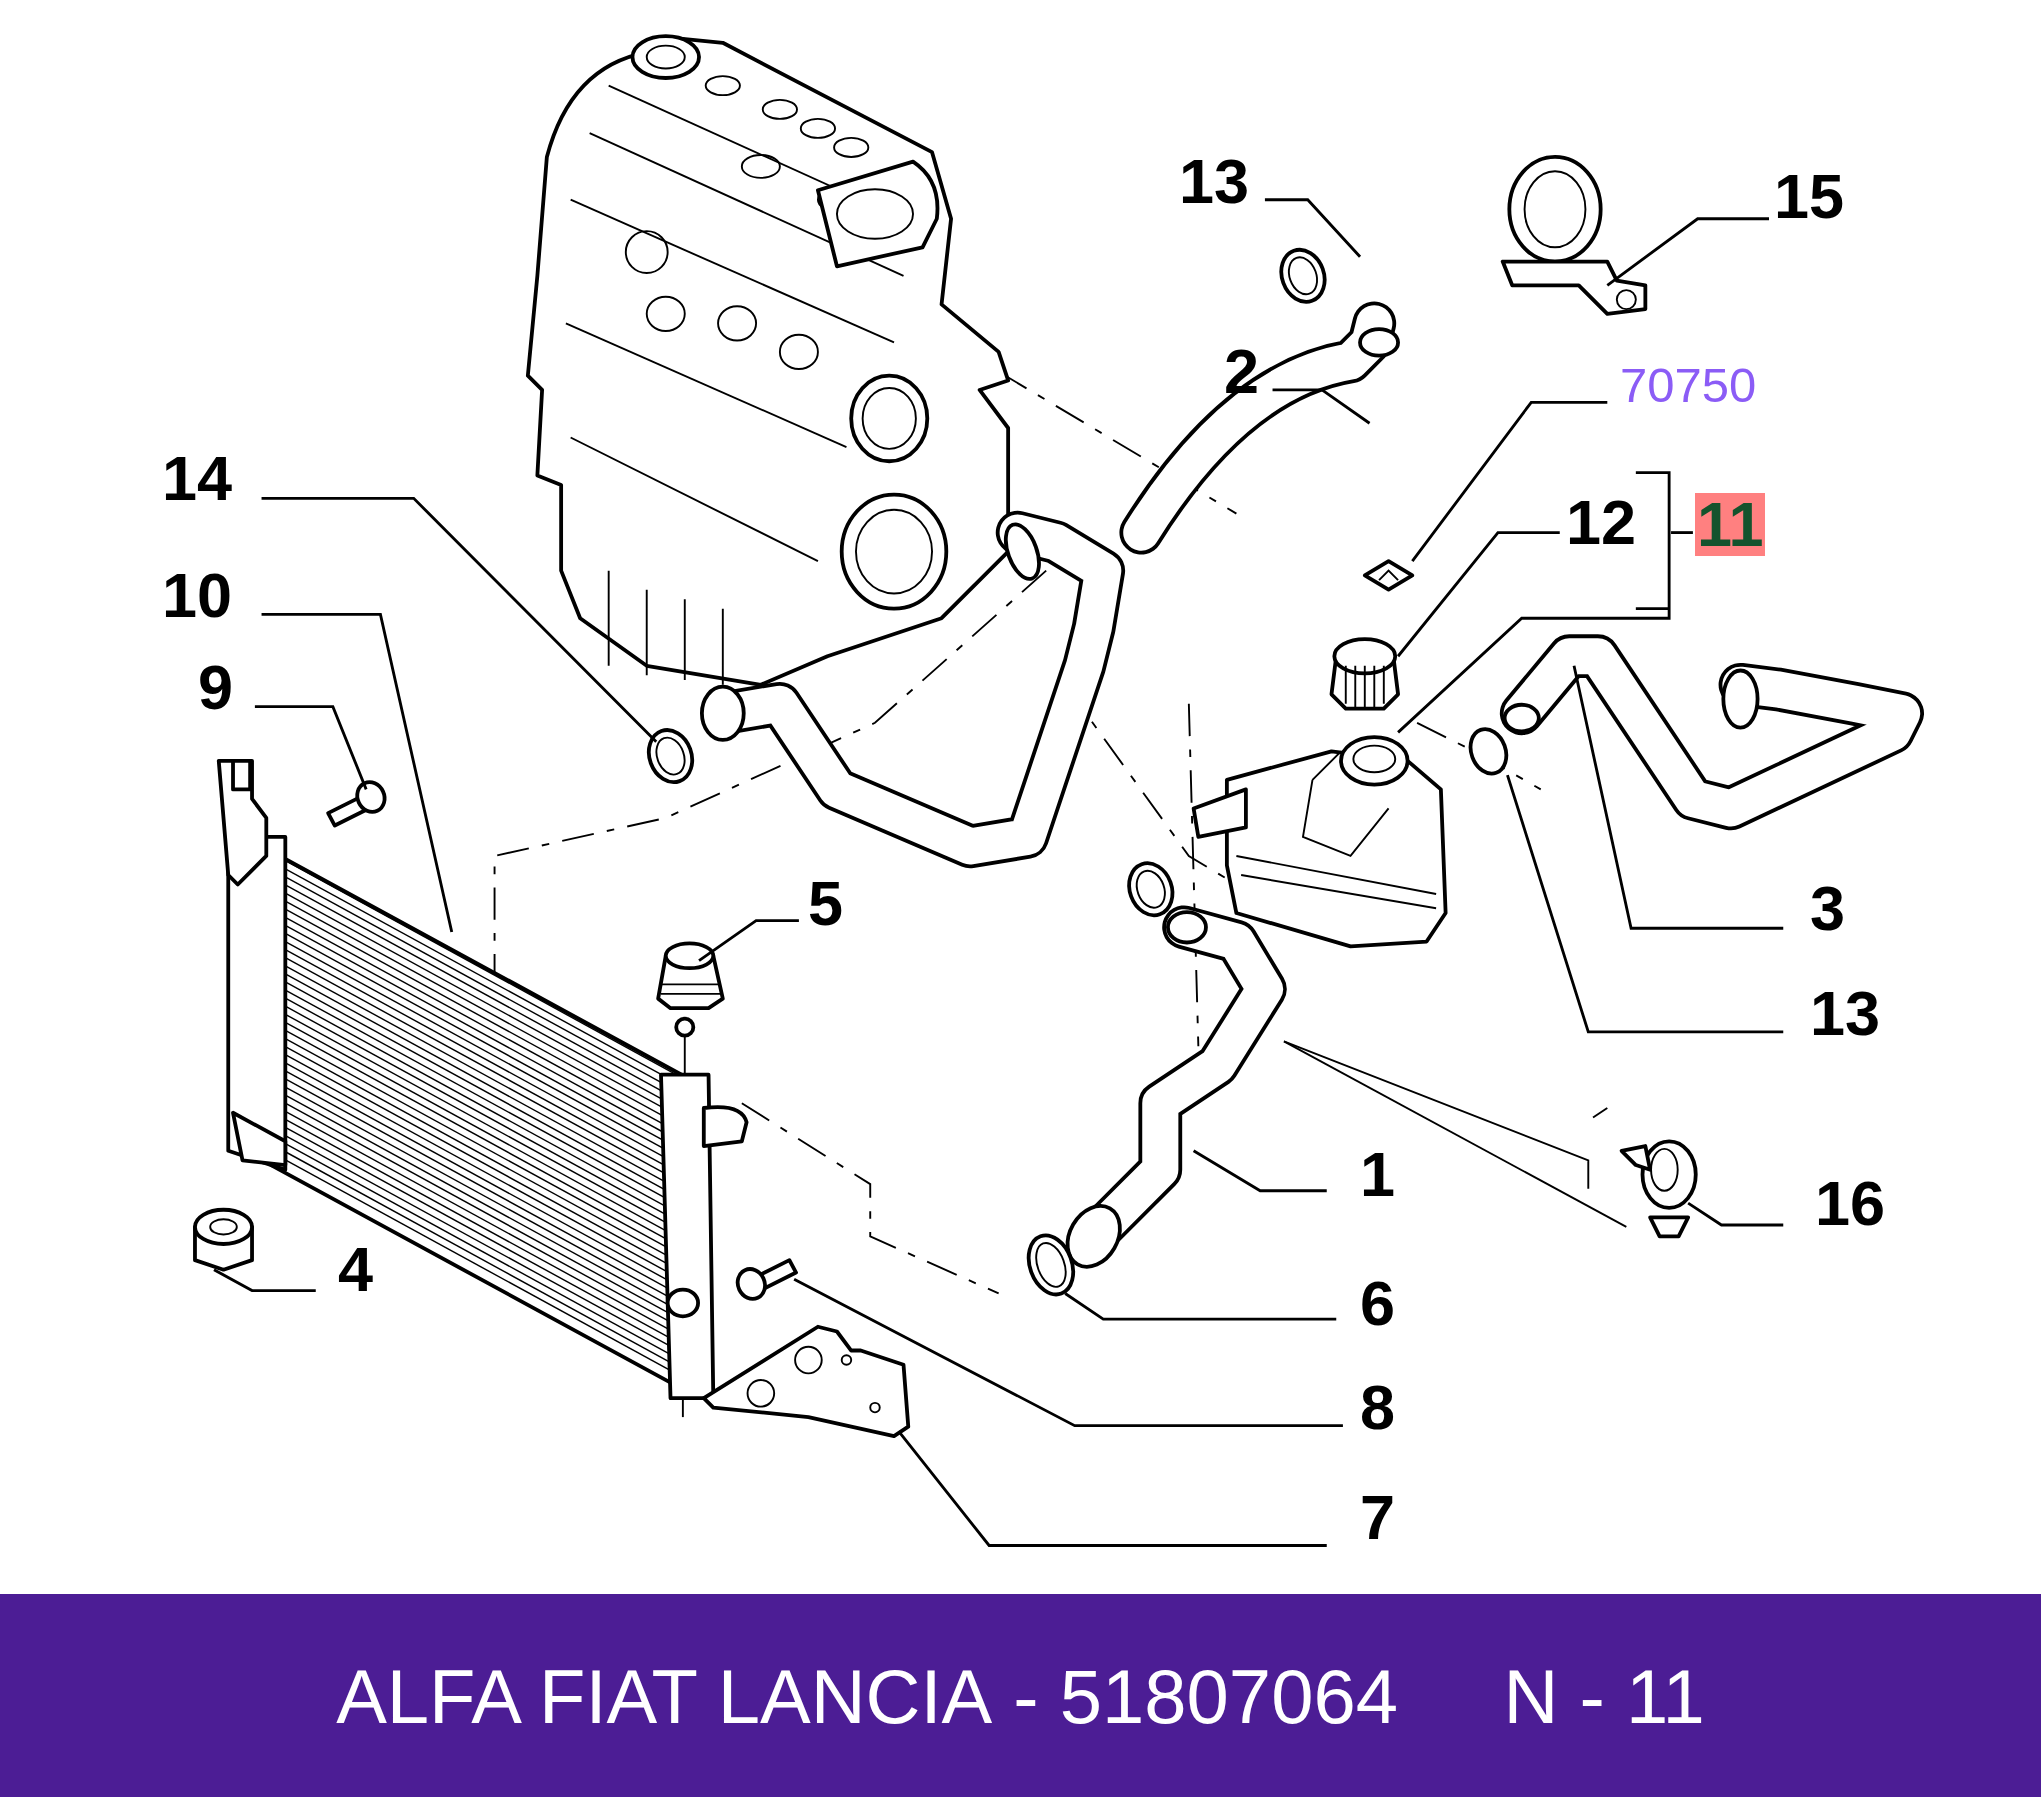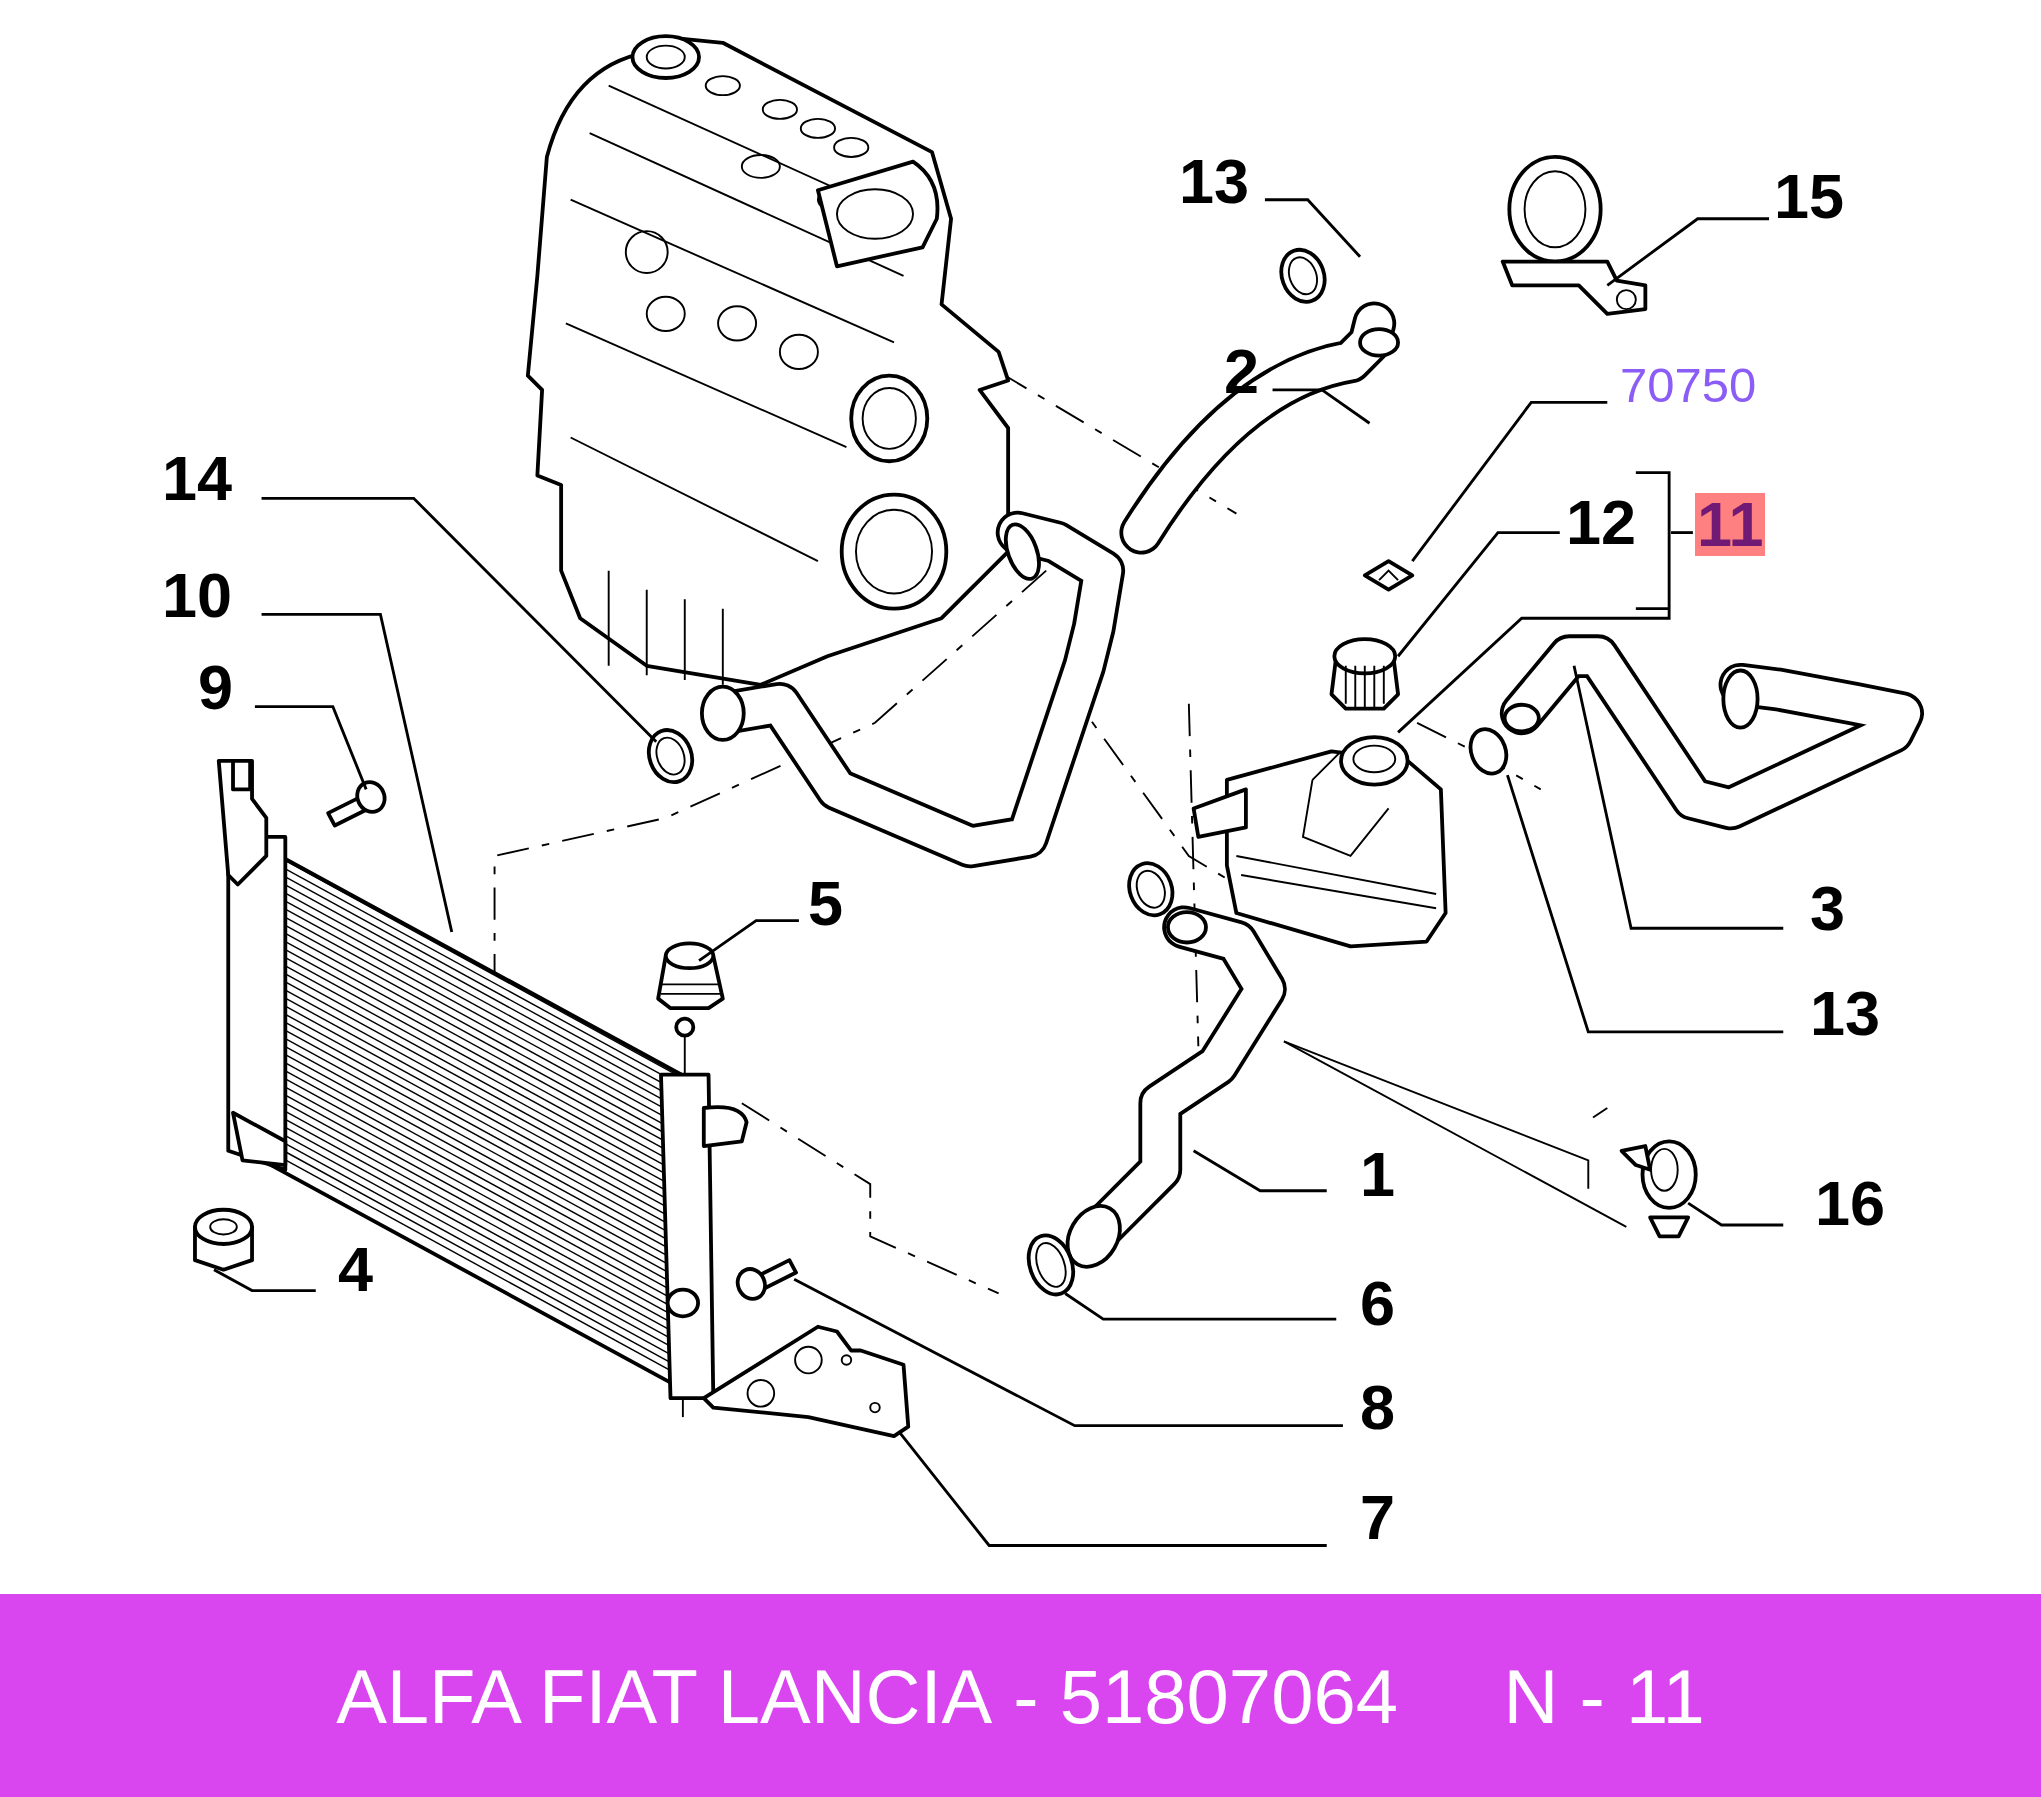--- a/index.html
+++ b/index.html
@@ -1,21 +1,21 @@
 <!DOCTYPE html>
 <html style="font-size:15px"><head>
 <meta charset="utf-8">
 <style>
   html, body { margin:0; padding:0; background:#ffffff; }
   body { width:2041px; height:1798px; position:relative; overflow:hidden; font-family:"Liberation Sans", sans-serif; }
   #diagram { position:absolute; left:0; top:0; width:1650px; height:1594px; }
   .callout { position:absolute; font-family:"Liberation Sans", sans-serif; font-weight:bold; font-size:63px; line-height:1; color:#000; }
   .ref { position:absolute; font-family:"Liberation Sans", sans-serif; font-weight:normal; font-size:49px; line-height:1; color:#8b5cf6; }
-  .highlight { background:#ff8080; color:#701a75; padding:0 1.9px; }
-  #footer { position:absolute; left:0; top:1594px; width:2041px; height:204px; background:#d946ef; display:flex; align-items:center; justify-content:center; }
+  .highlight { background:#ff8080; color:#14532d; padding:0 1.9px; }
+  #footer { position:absolute; left:0; top:1594px; width:2041px; height:204px; background:#4c1d95; display:flex; align-items:center; justify-content:center; }
   #footer span { color:#ffffff; font-family:"Liberation Sans", sans-serif; font-size:76px; letter-spacing:0px; white-space:pre; }
   svg .part { fill:#fff; stroke:#000; stroke-width:4; stroke-linejoin:round; stroke-linecap:round; }
   svg .thin { fill:none; stroke:#000; stroke-width:2; }
   svg .leader { fill:none; stroke:#000; stroke-width:3; }
   svg .dash { fill:none; stroke:#000; stroke-width:2; stroke-dasharray:34 14 8 14; }
   svg .hose { fill:none; stroke:#000; stroke-width:46; stroke-linecap:round; stroke-linejoin:round; }
   svg .hose-in { fill:none; stroke:#fff; stroke-width:38; stroke-linecap:round; stroke-linejoin:round; }
 </style>
 </head>
 <body>

